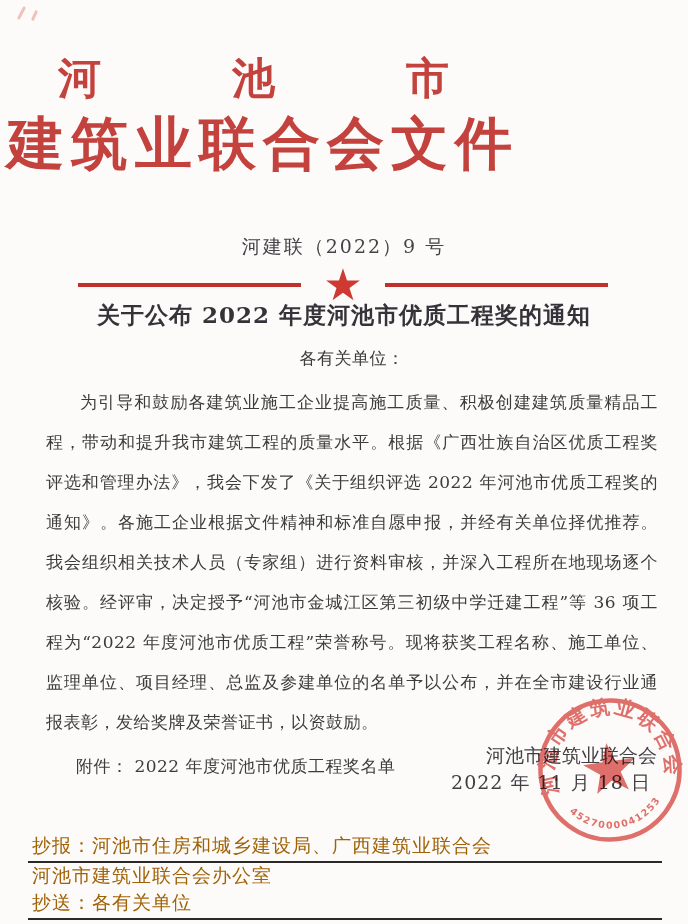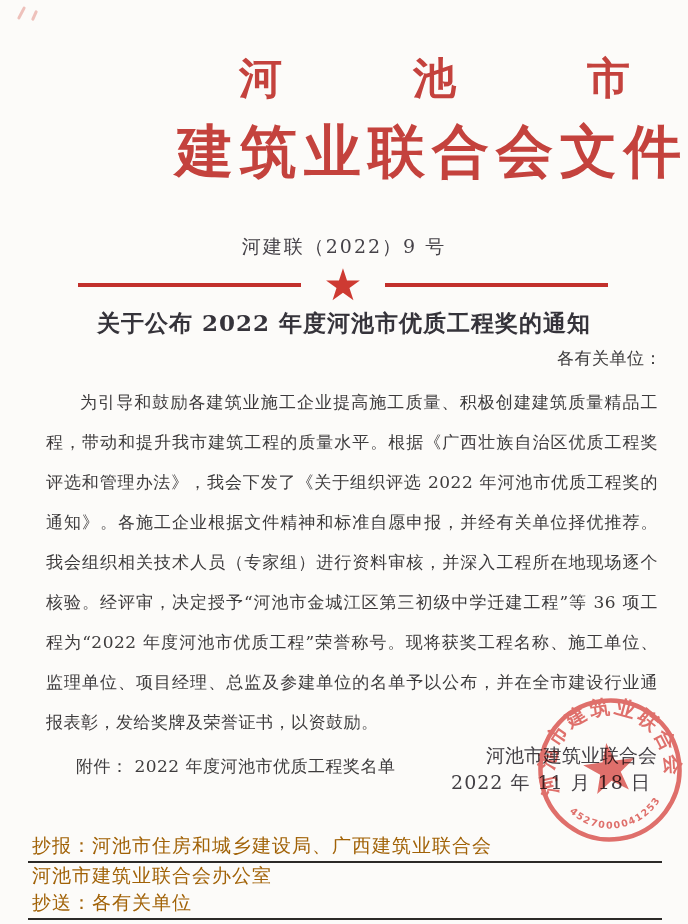--- a/index.html
+++ b/index.html
@@ -13,30 +13,30 @@
     font-family: "DejaVu Serif", "Liberation Serif", serif;
     color: #3d3b3c;
   }
 
   
   .artifact { position: absolute; background: #dd7a6e; opacity: 0.45; border-radius: 2px; }
   .artifact.a1 { left: 20px; top: 6px;  width: 3px; height: 14px; transform: rotate(28deg); }
   .artifact.a2 { left: 33px; top: 10px; width: 3px; height: 11px; transform: rotate(24deg); }
 
   
-  .masthead { position: absolute; left: 0; right: 0; top: 52px; text-align: right; color: #c4423d; }
+  .masthead { position: absolute; left: 0; right: 0; top: 52px; text-align: left; color: #c4423d; }
   .org-city {
     font-size: 43px; font-weight: bold;
     letter-spacing: 58px; padding-left: 58px; 
     line-height: 52px;
   }
   .org-name {
-    margin-top: 16px;
+    margin-top: 8px;
     font-size: 57px; font-weight: bold;
-    letter-spacing: 7px; padding-left: 19px;
+    letter-spacing: 7px; padding-left: 7px;
     line-height: 62px;
   }
   .doc-number {
     position: absolute; left: 0; right: 0; top: 234px;
     text-align: center; font-size: 19px; letter-spacing: 2px; color: #454248;
   }
 
   
   .separator {
     position: absolute; left: 78px; width: 530px; top: 264px; height: 42px;
@@ -44,31 +44,31 @@
   }
   .rule { flex: 1; height: 4px; background: #c2302c; }
   .sep-star {
     flex: 0 0 auto; margin: 0 22px;
     font-family: "DejaVu Sans", sans-serif;
     font-size: 44px; line-height: 42px; color: #ce3a32;
   }
 
   
   .doc-title {
-    position: absolute; left: 0; right: 0; top: 300px; margin: 8px;
+    position: absolute; left: 0; right: 0; top: 300px; margin: 0;
     text-align: center;
     font-size: 23px; font-weight: bold; letter-spacing: 1px; color: #35333a;
   }
 
   
   .body-block {
     position: absolute; left: 42px; right: 26px; top: 338px;
     font-size: 17px; line-height: 40px; letter-spacing: 0.5px;
   }
-  .salutation { text-align: right; }
+  .salutation { text-align: center; }
   .paragraph {
     margin: 4px; text-indent: 2em;
     text-align: justify; text-justify: inter-ideograph;
   }
   .attachment { margin-top: 3px; padding-left: 2em; }
 
   
   .signature {
     position: absolute; right: 31px; top: 742px;
     text-align: right; font-size: 19px; line-height: 27px; color: #423f44;

